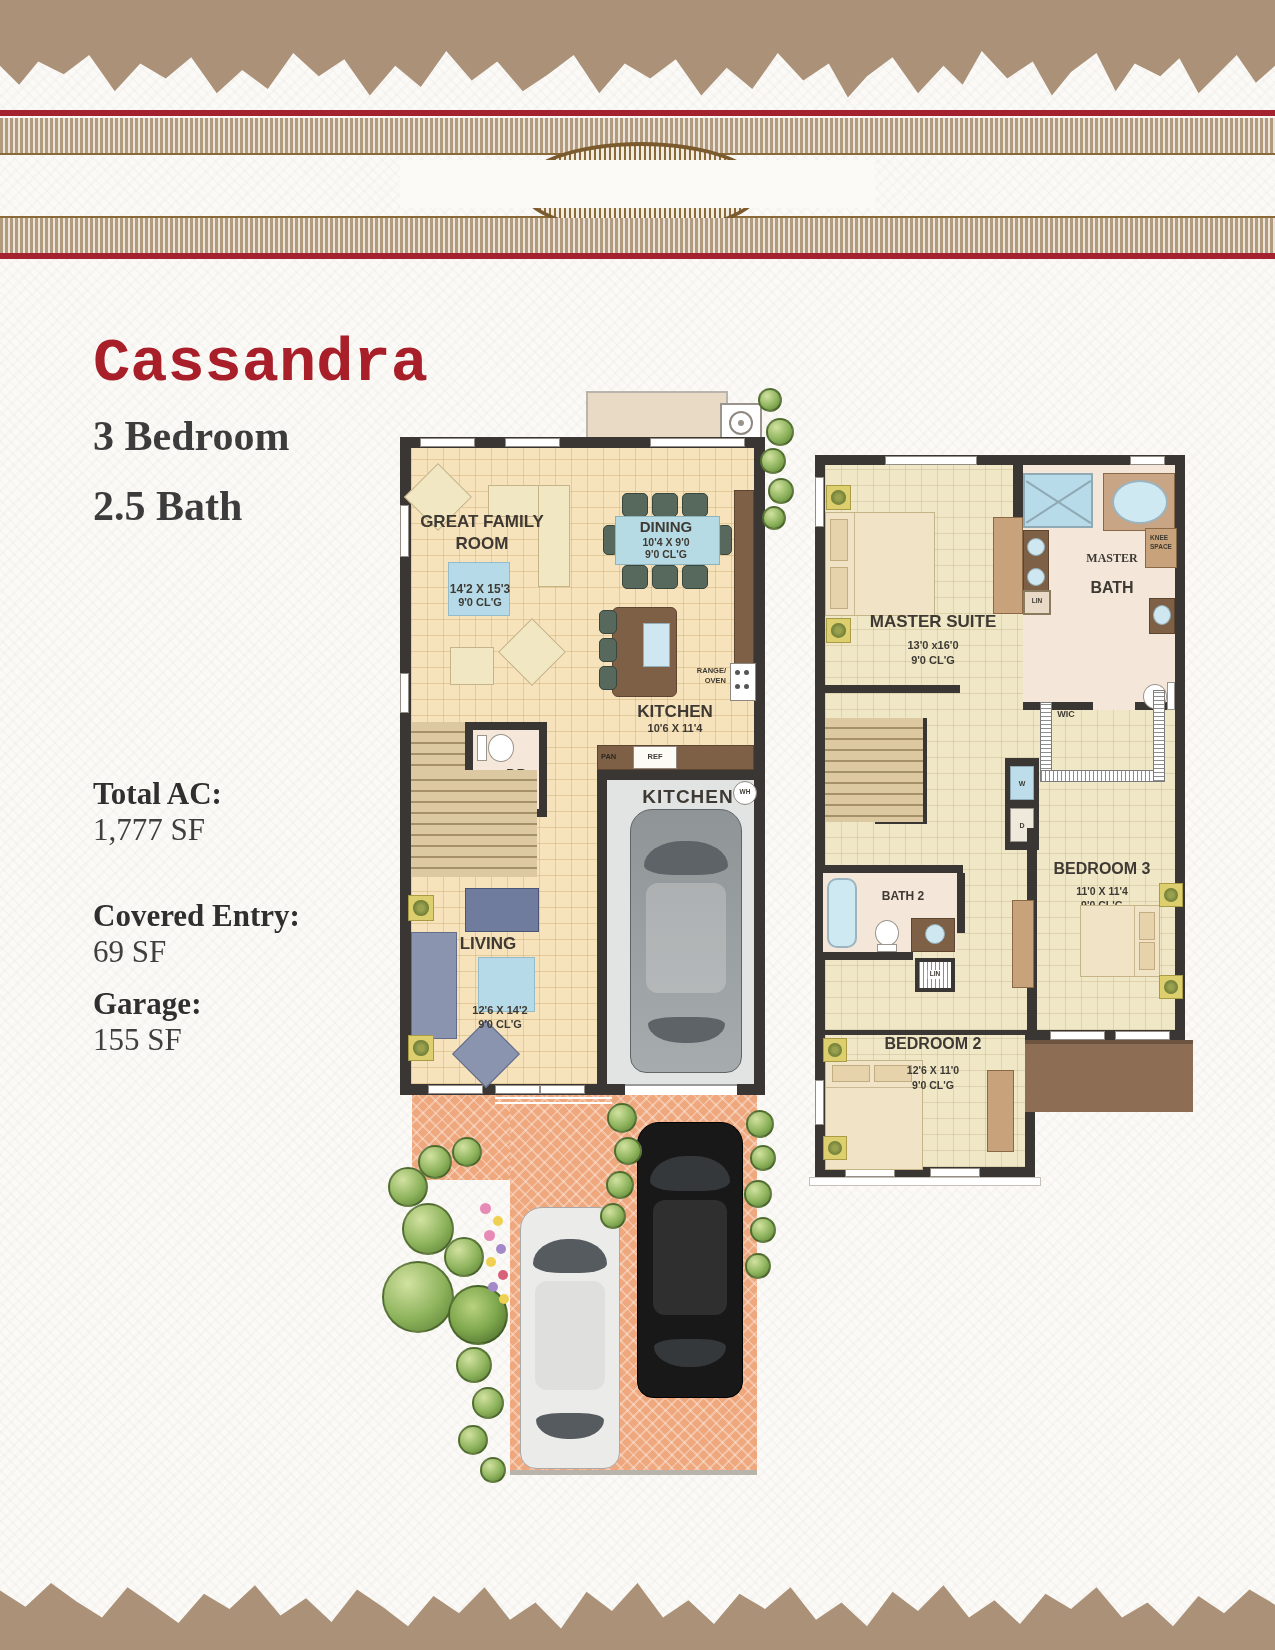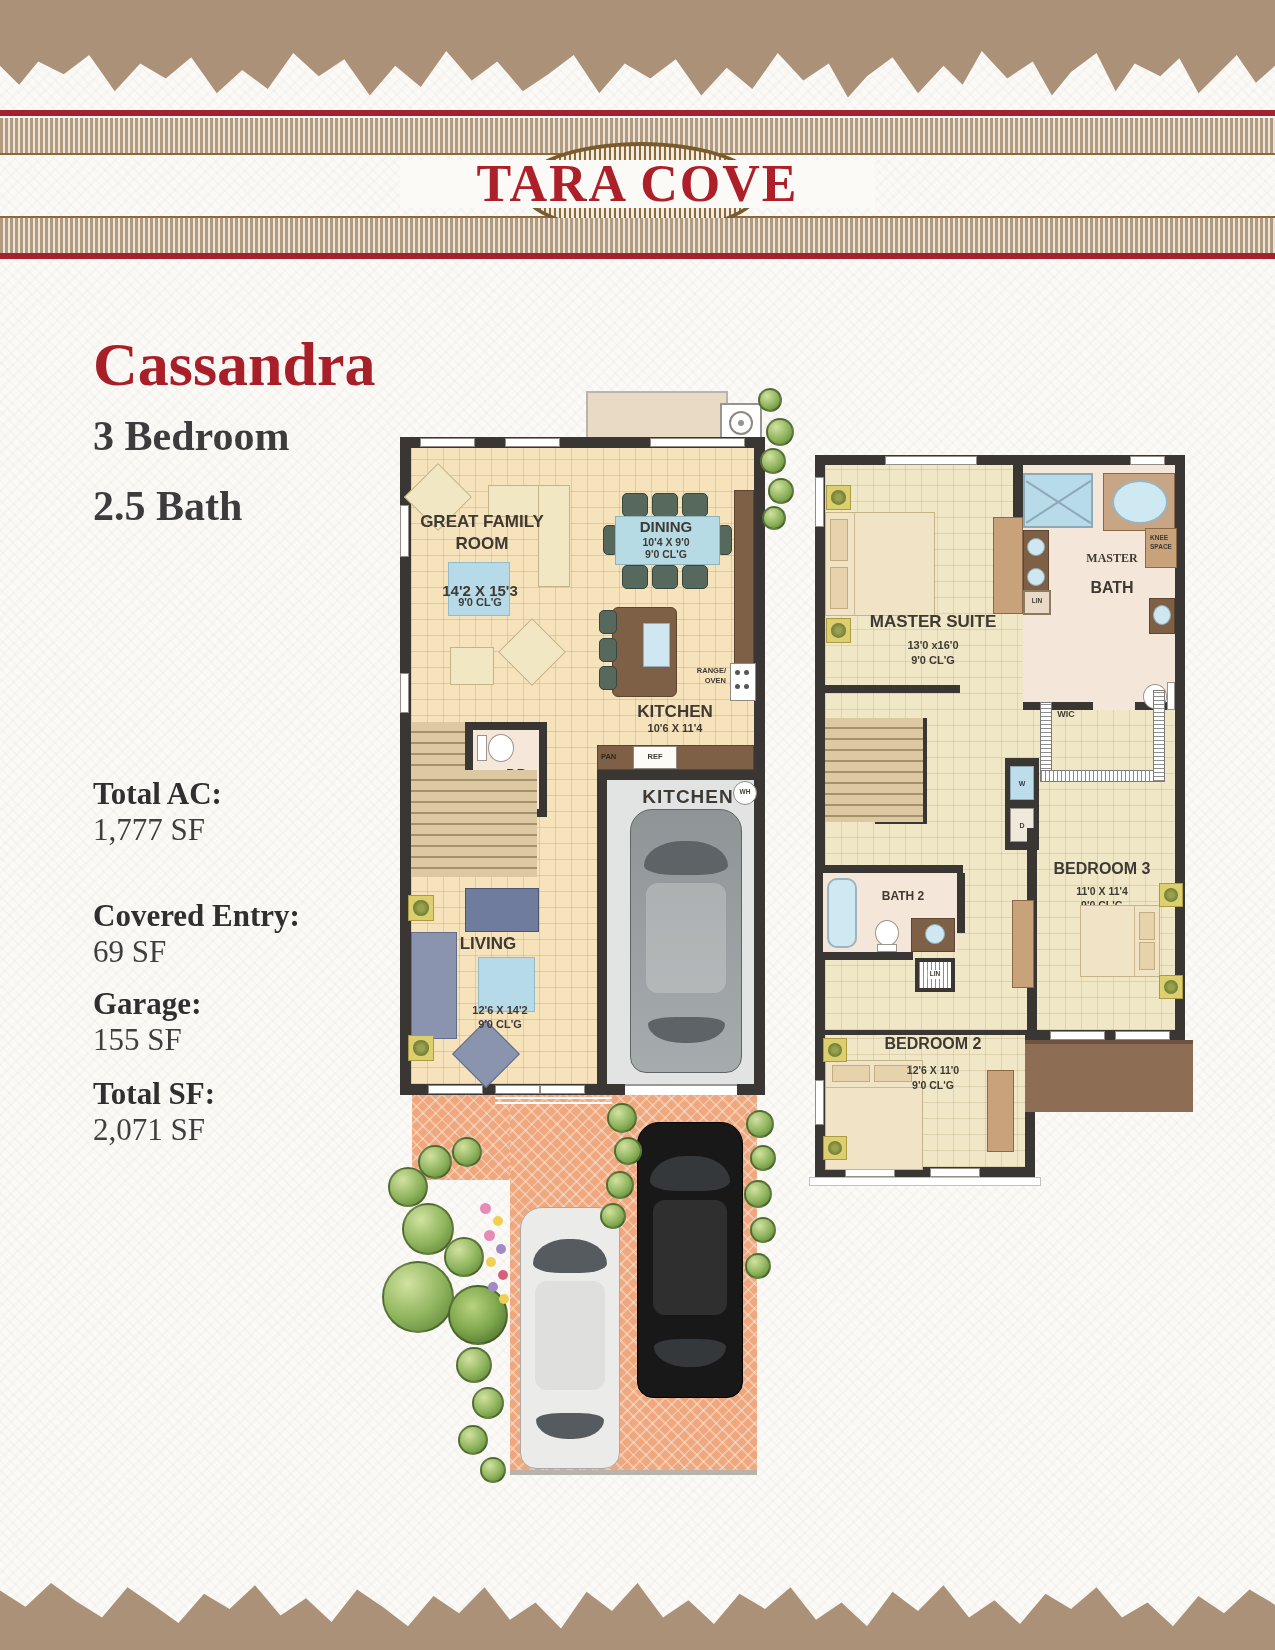--- a/index.html
+++ b/index.html
@@ -86,43 +86,38 @@
 
   <div class="torn" style="top:0;height:106px;
     clip-path:polygon(0 0,100% 0,100% 62%,98.5% 78%,97% 52%,95.5% 70%,94% 88%,92.5% 55%,91% 72%,89% 60%,87.5% 86%,86% 50%,84% 68%,82.5% 90%,81% 58%,79% 74%,77% 48%,75.5% 80%,74% 62%,72% 88%,70% 54%,68% 72%,66.5% 92%,65% 60%,63% 76%,61% 50%,59% 84%,57% 64%,55% 90%,53% 56%,51% 74%,49% 60%,47% 88%,45% 52%,43% 70%,41% 86%,39% 58%,37% 76%,35% 48%,33% 82%,31% 62%,29% 90%,27% 56%,25% 72%,23% 50%,21% 84%,19% 66%,17% 88%,15% 54%,13% 74%,11% 60%,9% 86%,7% 52%,5% 70%,3% 58%,1.5% 80%,0 62%);"></div>
 
   <div class="rule-red" style="top:110px;"></div>
   <div class="stripes" style="top:118px;height:35px;"></div>
   <div class="thinline" style="top:153px;"></div>
   <div class="thinline" style="top:216px;"></div>
   <div class="lens" style="left:520px;top:142px;width:234px;height:84px;"></div>
   <div class="lens-cover" style="left:400px;top:160px;width:475px;height:48px;"></div>
-  <div class="brand-title" style="top:158px;">TARA COVE</div>
   <div class="stripes" style="top:218px;height:35px;"></div>
   <div class="rule-red" style="top:253px;"></div>
 
-  <div class="model-name" style="left:93px;top:333px;">Cassandra</div>
+  <div class="model-name" style="left:93px;top:333px;font-family:Liberation Mono, monospace;">Cassandra</div>
   <div class="spec" style="left:93px;top:415px;">3 Bedroom</div>
   <div class="spec" style="left:93px;top:485px;">2.5 Bath</div>
 
   <div class="stat" style="top:776px;">
     <div class="stat-label">Total AC:</div>
     <div class="stat-value">1,777 SF</div>
   </div>
   <div class="stat" style="top:898px;">
     <div class="stat-label">Covered Entry:</div>
     <div class="stat-value">69 SF</div>
   </div>
   <div class="stat" style="top:986px;">
     <div class="stat-label">Garage:</div>
     <div class="stat-value">155 SF</div>
-  </div>
-  <div class="stat" style="top:1076px;">
-    <div class="stat-label">Total SF:</div>
-    <div class="stat-value">2,071 SF</div>
   </div>
 
   <div class="abs" style="left:400px;top:385px;width:375px;height:1110px;">
 
     <div class="abs" style="left:186px;top:6px;width:138px;height:48px;background:#e9dac6;border:2px solid #b9b4ac;"></div>
     <div class="abs" style="left:320px;top:18px;width:38px;height:36px;background:#fff;border:2px solid #9a948c;">
       <div class="abs" style="left:7px;top:6px;width:20px;height:20px;border:2px solid #8e8880;border-radius:50%;">
         <div class="abs" style="left:7px;top:7px;width:6px;height:6px;border-radius:50%;background:#9a948c;"></div>
       </div>
     </div>
@@ -140,21 +135,21 @@
     <div class="win" style="left:140px;top:700px;width:45px;height:9px;"></div>
 
     <div class="cream" style="left:14px;top:88px;width:46px;height:46px;transform:rotate(45deg);"></div>
     <div class="cream" style="left:88px;top:100px;width:80px;height:30px;"></div>
     <div class="cream" style="left:138px;top:100px;width:30px;height:100px;"></div>
     <div class="bluerug" style="left:48px;top:177px;width:60px;height:52px;"></div>
     <div class="cream" style="left:50px;top:262px;width:42px;height:36px;"></div>
     <div class="cream" style="left:108px;top:243px;width:46px;height:46px;transform:rotate(45deg);"></div>
     <div class="lbl" style="left:82px;top:128px;font-size:17px;">GREAT FAMILY</div>
     <div class="lbl" style="left:82px;top:150px;font-size:17px;">ROOM</div>
-    <div class="lbl" style="left:80px;top:198px;font-size:15px;text-align:right;">14'2 X 15'3</div>
+    <div class="lbl" style="left:80px;top:198px;font-size:12px;text-align:right;">14'2 X 15'3</div>
     <div class="lbl" style="left:80px;top:212px;font-size:11px;">9'0 CL'G</div>
 
     <div class="chair-olive" style="left:222px;top:108px;width:24px;height:22px;"></div>
     <div class="chair-olive" style="left:252px;top:108px;width:24px;height:22px;"></div>
     <div class="chair-olive" style="left:282px;top:108px;width:24px;height:22px;"></div>
     <div class="chair-olive" style="left:222px;top:180px;width:24px;height:22px;"></div>
     <div class="chair-olive" style="left:252px;top:180px;width:24px;height:22px;"></div>
     <div class="chair-olive" style="left:282px;top:180px;width:24px;height:22px;"></div>
     <div class="chair-olive" style="left:203px;top:140px;width:13px;height:28px;"></div>
     <div class="chair-olive" style="left:317px;top:140px;width:13px;height:28px;"></div>

